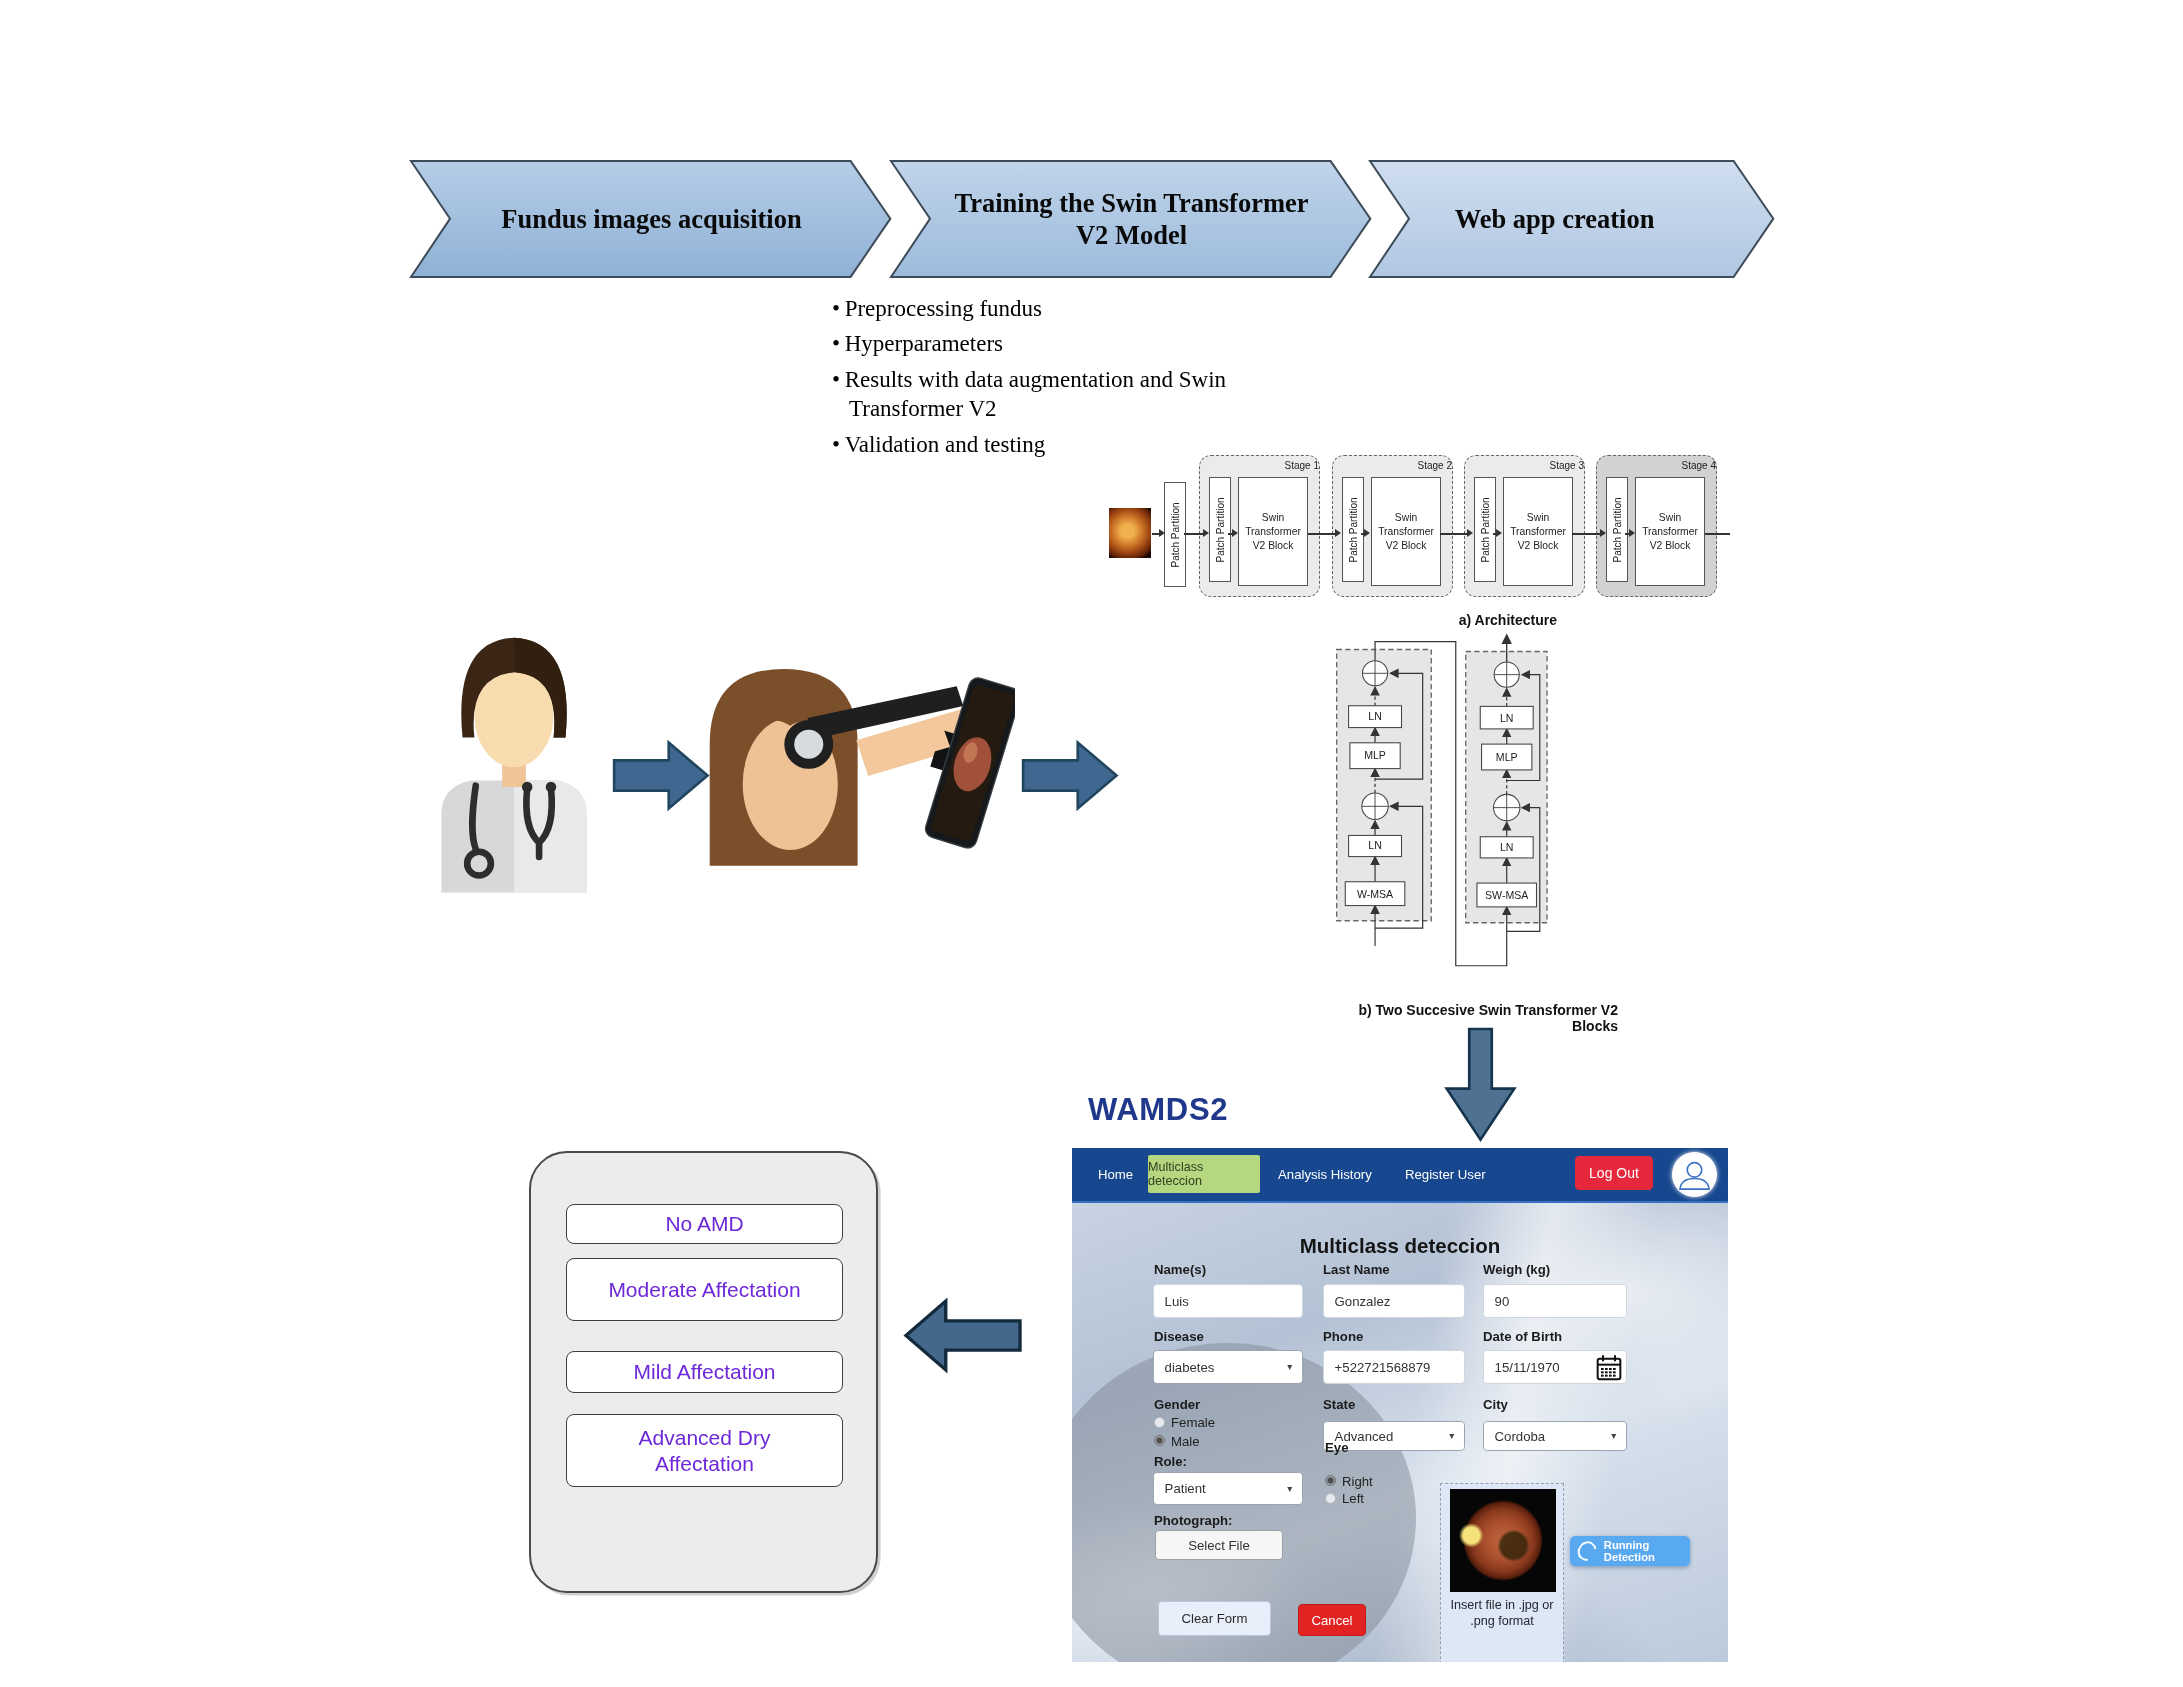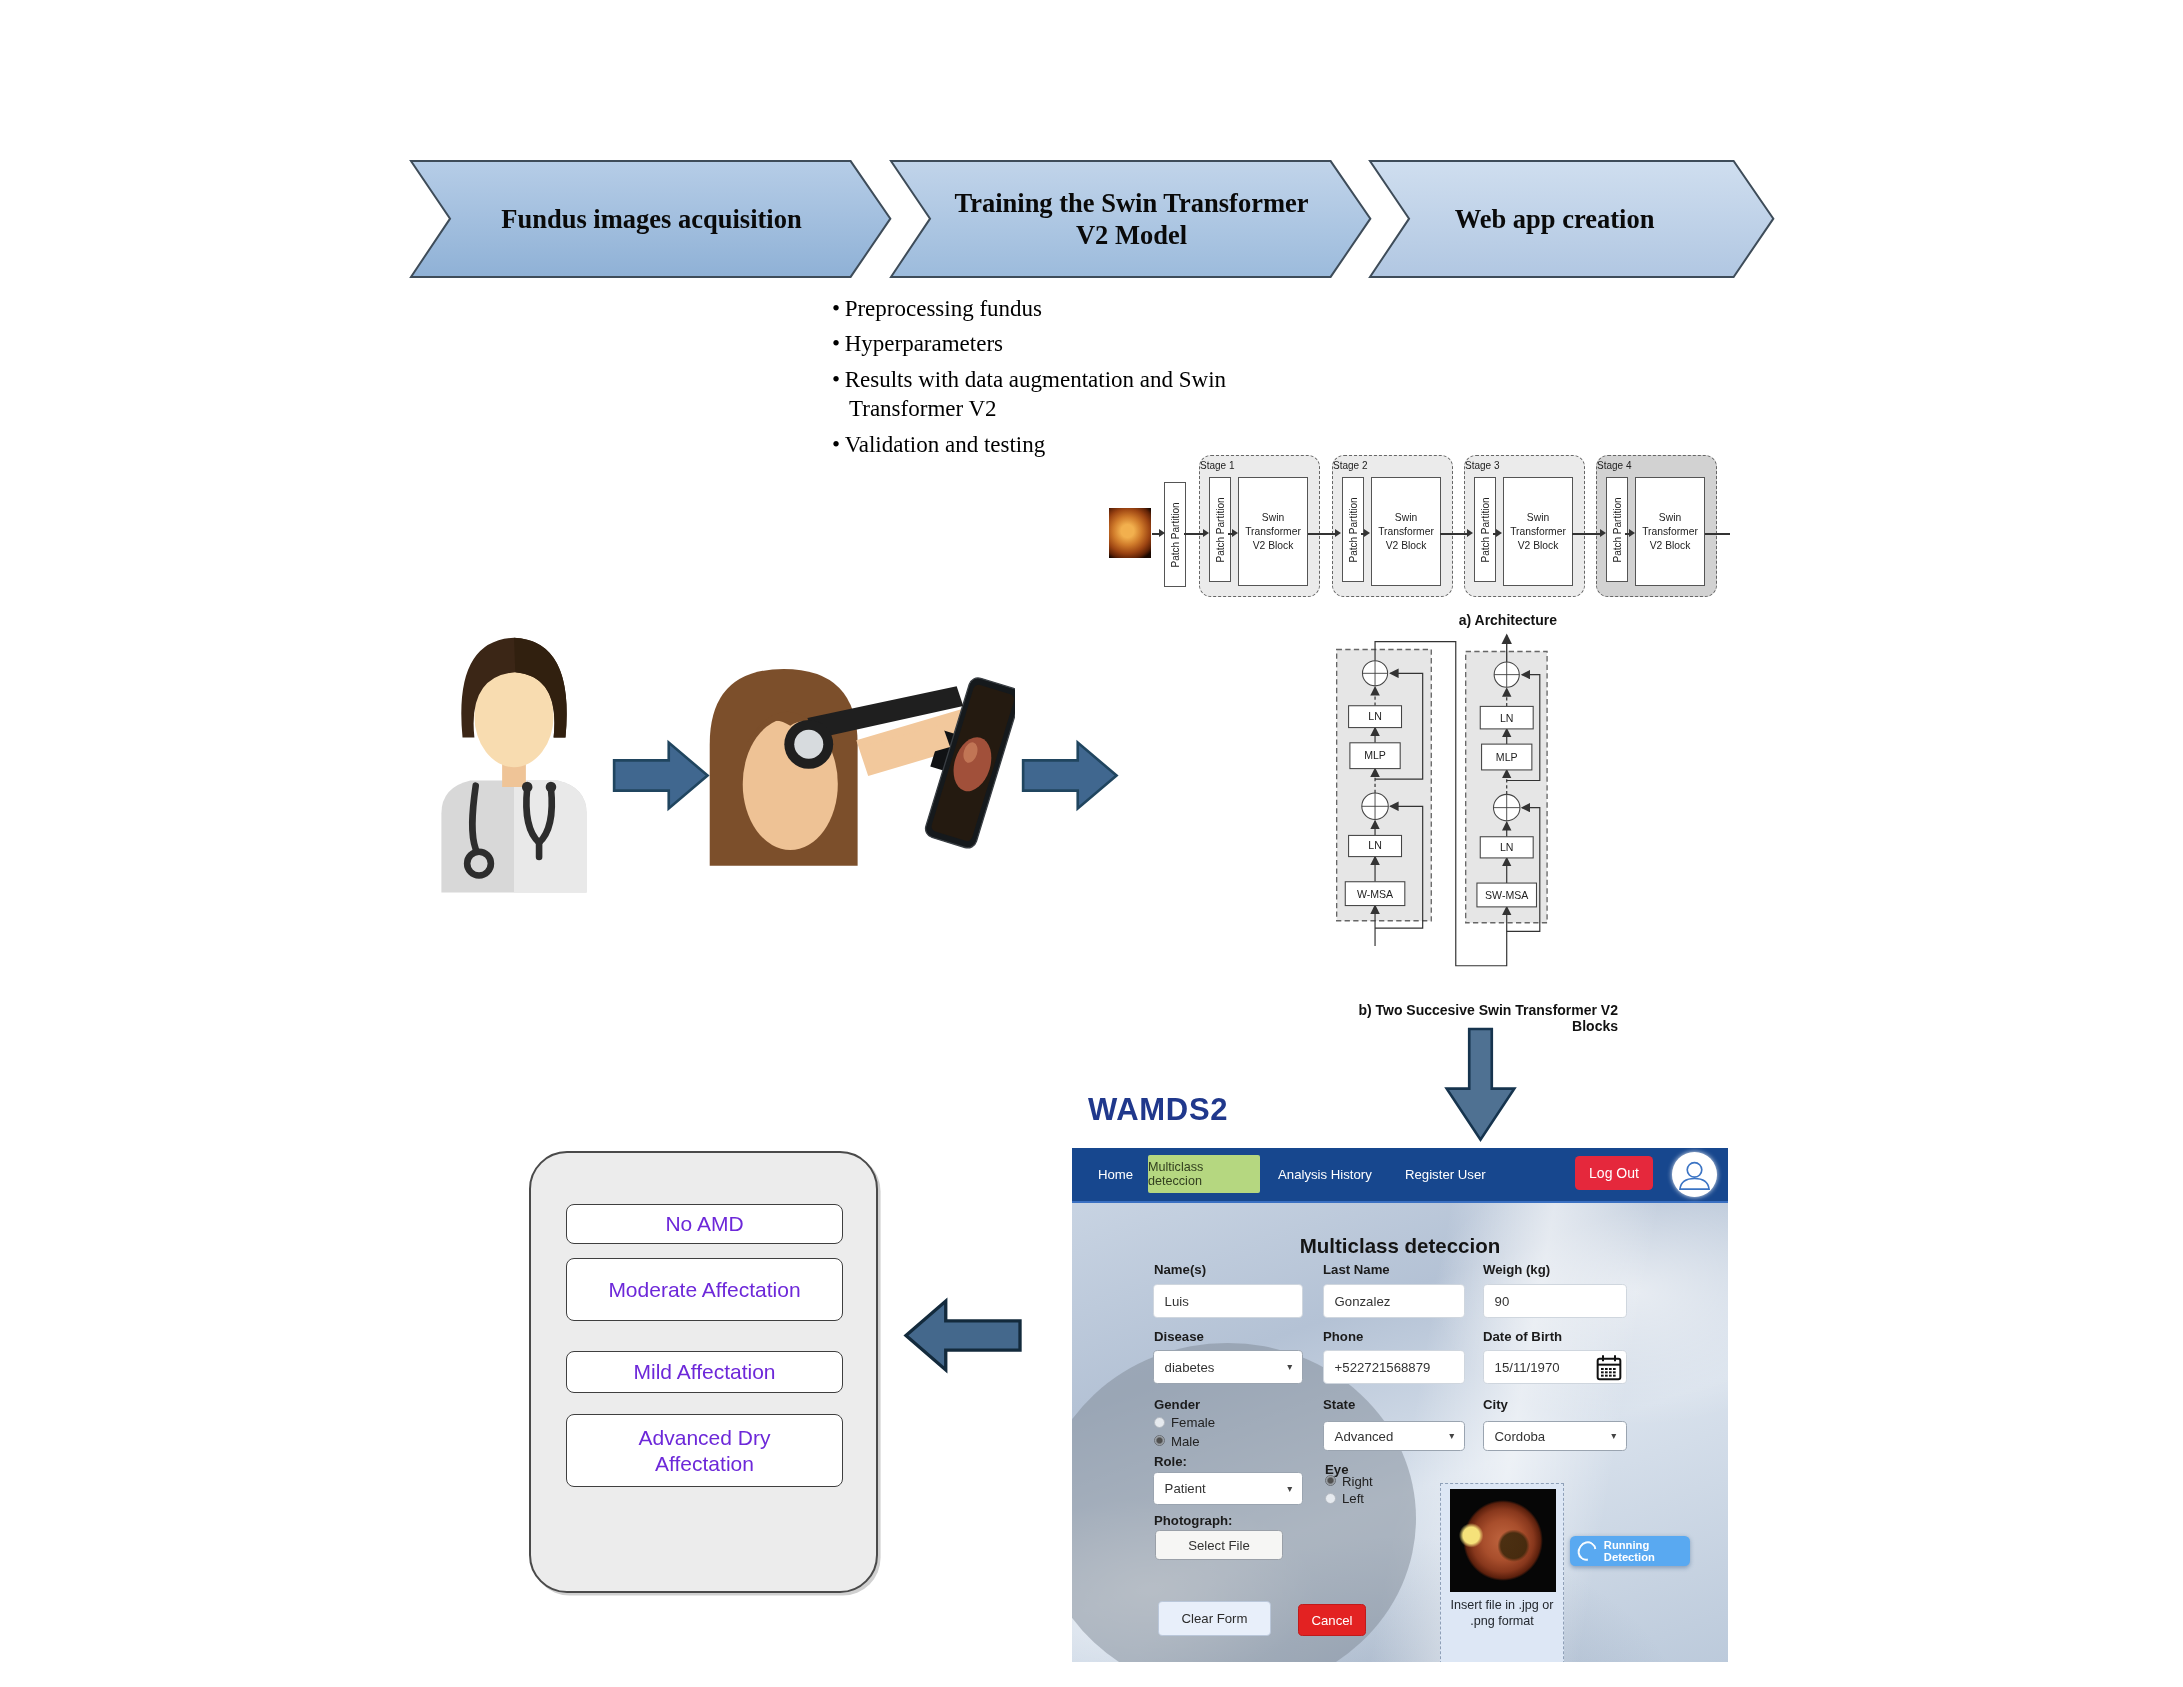--- a/index.html
+++ b/index.html
@@ -17,21 +17,21 @@
   
   .arch{position:absolute;left:1108px;top:450px;width:635px;height:198px;}
   .arch .thumb{position:absolute;left:1.3px;top:58px;width:42px;height:50px;
     background:radial-gradient(circle at 44% 46%, #f2b04e 0 18%, #cf7a2a 40%, #9c4412 62%, #5f2206 78%, #1a0800 88%),#000;}
   .ppbox{position:absolute;width:20px;height:103px;background:#fff;border:1.3px solid #555;}
   .ppbox span{position:absolute;left:50%;top:50%;width:103px;text-align:center;
     transform:translate(-50%,-50%) rotate(-90deg);font-size:10px;color:#222;white-space:nowrap;}
   .stg{position:absolute;top:5.3px;width:119px;height:140px;background:#ebebeb;
     border:1.7px dashed #666;border-radius:12px;}
   .stg.dark{background:#d2d2d2;}
-  .stg .sname{position:absolute;top:4px;left:0;width:100%;text-align:left;font-size:10px;color:#222;}
+  .stg .sname{position:absolute;top:4px;left:0;width:100%;text-align:right;font-size:10px;color:#222;}
   .swinbox{position:absolute;left:38px;top:21px;width:70px;height:109px;background:#fff;
     border:1.3px solid #555;display:flex;align-items:center;justify-content:center;text-align:center;
     font-size:10.3px;color:#222;line-height:1.35;padding:0 2.6px;box-sizing:border-box;}
   .hline{position:absolute;top:83px;height:2px;background:#333;}
   .ahead{position:absolute;top:79px;width:0;height:0;border-top:4.6px solid transparent;
     border-bottom:4.6px solid transparent;border-left:6px solid #333;}
   .caption{position:absolute;font-size:14px;font-weight:bold;color:#111;text-align:right;}
   
   .classbox{position:absolute;left:529px;top:1151px;width:345px;height:438px;background:#ececec;
     border:2px solid #4a4a4a;border-radius:38px;box-shadow:2.6px 2.6px 0 rgba(120,120,120,.35);}
@@ -410,21 +410,21 @@
       <span>Cordoba</span>
         <span class="car">▼</span>
       </div>
 
     <div class="flabel" style="left:82px;top:306px;">Role:</div>
     <div class="select" style="left:81px;top:324px;width:150px;height:33px;">
       <span>Patient</span>
         <span class="car">▼</span>
       </div>
 
-    <div class="flabel" style="left:253px;top:314px;">Eye</div>
+    <div class="flabel" style="left:253px;top:292px;">Eye</div>
     <div class="radio sel" style="left:253px;top:327px;"></div>
     <div class="rlabel" style="left:270px;top:326px;">Right</div>
     <div class="radio" style="left:253px;top:345px;"></div>
     <div class="rlabel" style="left:270px;top:343px;">Left</div>
 
     <div class="flabel" style="left:82px;top:365px;">Photograph:</div>
     <div class="btn selectfile" style="left:83px;top:382px;width:126px;height:28px;">Select File</div>
 
     <div class="upload">
       <div class="upimg"></div>

